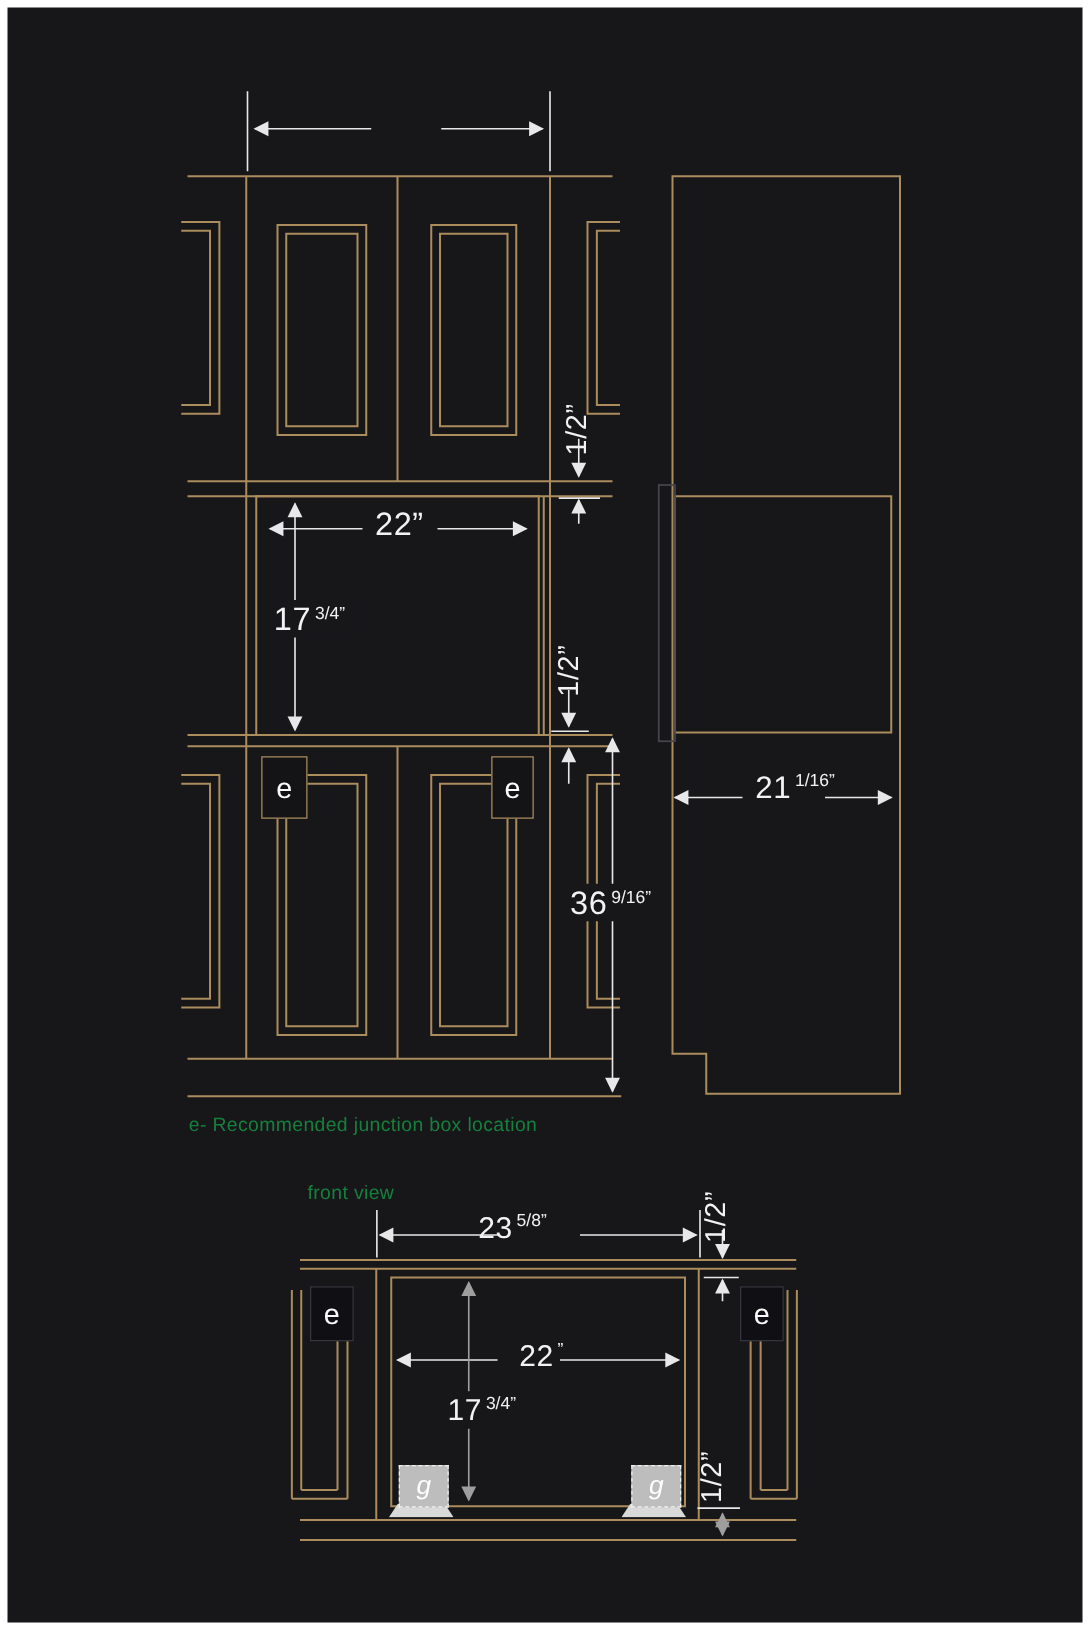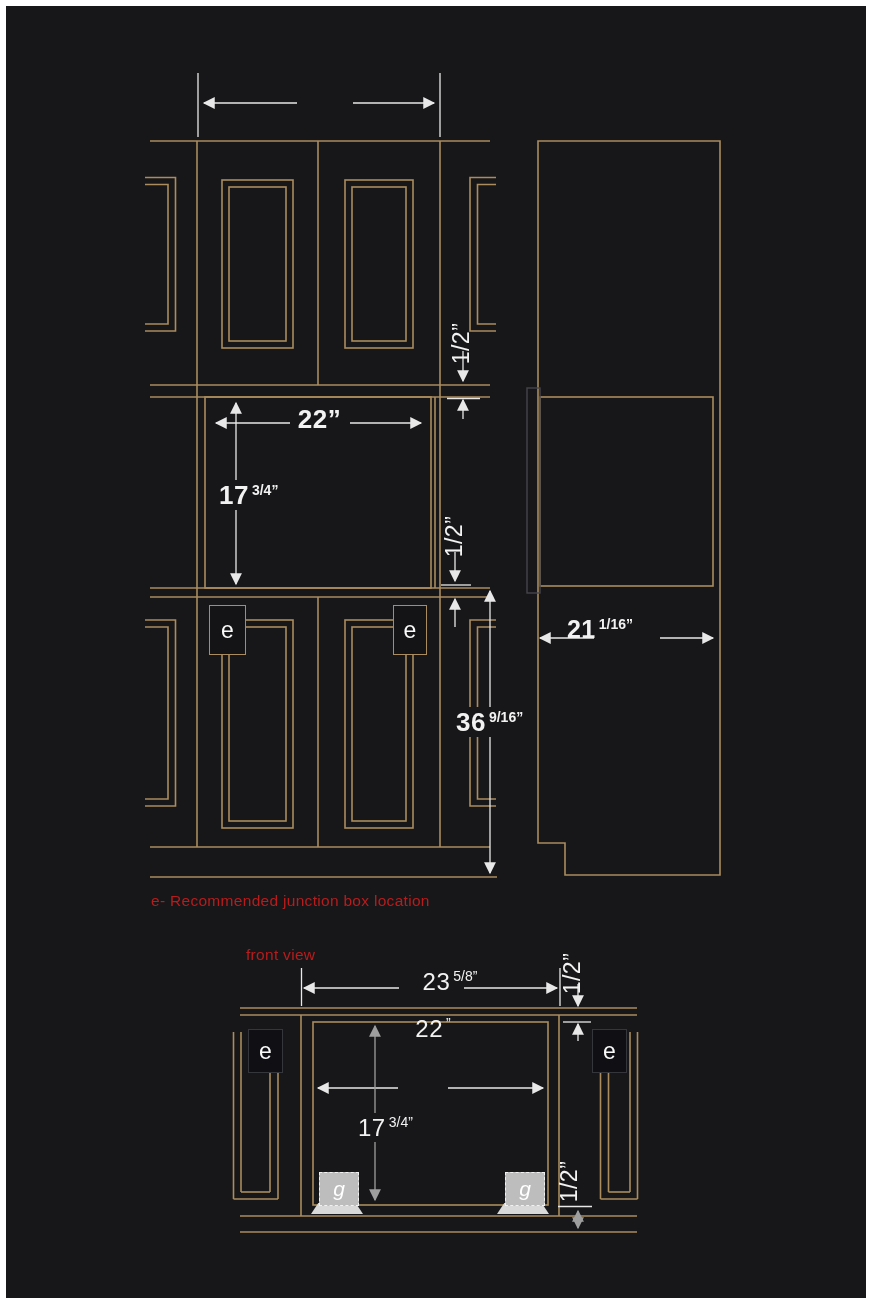--- a/index.html
+++ b/index.html
@@ -1,27 +1,27 @@
 <!DOCTYPE html>
 <html><head>
 <meta charset="utf-8">
 <style>
   html,body{margin:0;padding:0;background:#ffffff;}
   .stage{position:relative;width:872px;height:1304px;background:#ffffff;
          font-family:"Liberation Sans",sans-serif;overflow:hidden;}
   .canvas{position:absolute;left:6px;top:6px;width:860px;height:1292px;background:#17171a;}
   svg.lines{position:absolute;left:0;top:0;}
   .lbl{position:absolute;color:#f2f2f2;font-weight:500;letter-spacing:.5px;white-space:nowrap;}
-  .num{font-size:26px;line-height:1;font-weight:bold;}
+  .num{font-size:26px;line-height:1;}
   .num-sm{font-size:24px;line-height:1;}
   .sup{font-size:14px;vertical-align:9px;margin-left:3px;letter-spacing:0;}
   .ctr{text-align:center;}
   .rot{transform:rotate(-90deg);width:84px;text-align:center;font-size:23px;}
   .bgpad{background:#17171a;padding:2px 6px;text-align:right;}
-  .small{font-size:15.5px;font-weight:400;color:#b91c1c;letter-spacing:.3px;}
+  .small{font-size:15.5px;font-weight:400;color:#15803d;letter-spacing:.3px;}
   .ebox{position:absolute;display:flex;align-items:center;justify-content:center;
         color:#fafafa;font-size:23px;font-weight:400;}
   .ebox.gold{background:#141417;border:1.5px solid #ab8c5d;}
   .ebox.dark{background:#101014;border:1.5px solid #35353c;}
   .gbox{position:absolute;display:flex;align-items:center;justify-content:center;
         background:#bdbdbd;border:1px dashed rgba(255,255,255,.8);
         color:#ffffff;font-size:21px;font-style:italic;font-weight:500;}
   .gfoot{position:absolute;background:#d9d9d9;
          clip-path:polygon(14% 0,86% 0,100% 100%,0 100%);}
 </style>
@@ -180,26 +180,26 @@
   <span class="lbl num bgpad" style="left:213px;top:480px;"><span>17</span><span class="sup">3/4”</span></span>
 
   <span class="lbl rot" style="left:419px;top:328px;"><span>1/2”</span><span class="sup"></span></span>
 
   <span class="lbl rot" style="left:412px;top:521px;"><span>1/2”</span><span class="sup"></span></span>
 
   <span class="lbl num bgpad" style="left:450px;top:707px;"><span>36</span><span class="sup">9/16”</span></span>
 
   <span class="lbl small" style="left:151px;top:892px;">e- Recommended junction box location</span>
 
-  <span class="lbl num ctr" style="left:540px;top:617px;width:120px;font-size:25px;"><span>21</span><span class="sup">1/16”</span></span>
+  <span class="lbl num ctr" style="left:576px;top:617px;width:120px;font-size:25px;"><span>21</span><span class="sup">1/16”</span></span>
 
   <span class="lbl small" style="left:246px;top:946px;">front view</span>
 
-  <span class="lbl num-sm ctr" style="left:390px;top:969px;width:120px;"><span>23</span><span class="sup">5/8”</span></span>
-
-  <span class="lbl num-sm ctr" style="left:393px;top:1016px;width:80px;"><span>22</span><span class="sup">”</span></span>
+  <span class="lbl num-sm ctr" style="left:350px;top:969px;width:120px;"><span>23</span><span class="sup">5/8”</span></span>
+
+  <span class="lbl num-sm ctr" style="left:393px;top:1072px;width:80px;"><span>22</span><span class="sup">”</span></span>
 
   <span class="lbl num-sm bgpad" style="left:352px;top:1113px;"><span>17</span><span class="sup">3/4”</span></span>
 
   <span class="lbl rot" style="left:530px;top:958px;"><span>1/2”</span><span class="sup"></span></span>
 
   <span class="lbl rot" style="left:527px;top:1166px;"><span>1/2”</span><span class="sup"></span></span>
 </div>
 
 </body></html>

